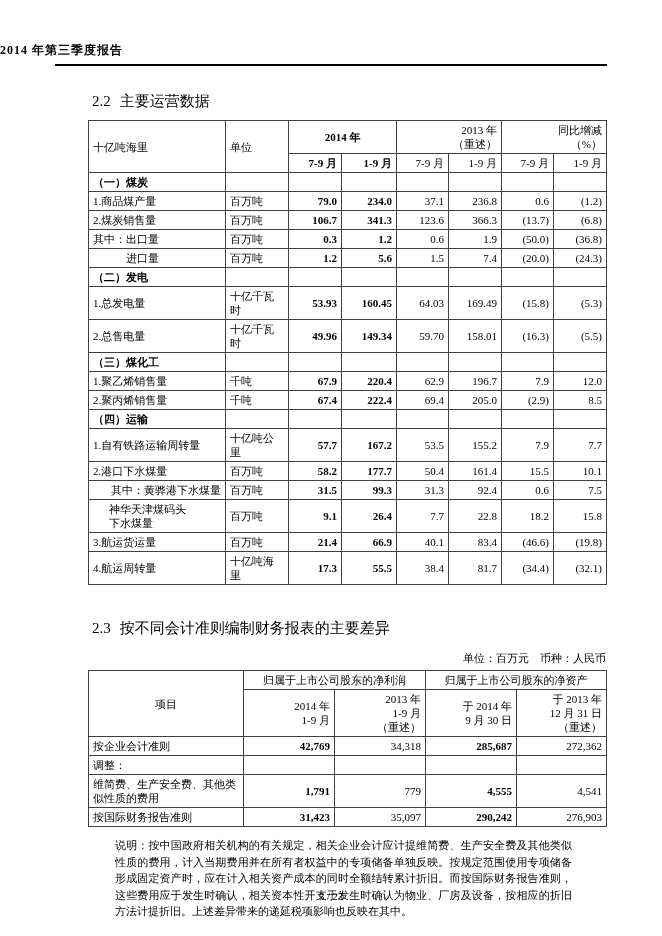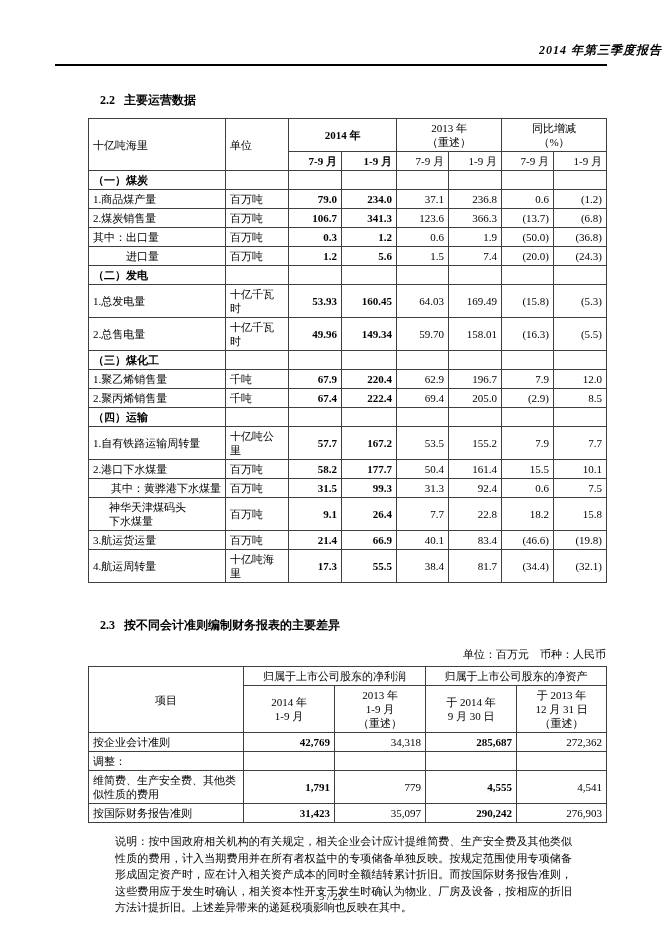--- a/index.html
+++ b/index.html
@@ -2,32 +2,32 @@
 <html><head>
 <meta charset="utf-8">
 <style>
   html,body{margin:0;padding:0;}
   body{
     width:662px;height:936px;background:#ffffff;color:#000;
     font-family:"Liberation Serif","DejaVu Serif",serif;
     position:relative;overflow:hidden;
   }
   .doc-header{padding-top:42px;}
-  .doc-title{text-align:right;font-size:12px;font-weight:bold;letter-spacing:1px;font-style:italic;}
+  .doc-title{text-align:left;font-size:12px;font-weight:bold;letter-spacing:1px;}
   .header-rule{width:552px;margin:5px auto 0;border-bottom:2px solid #000;}
   .content{width:518px;margin:0 0 0 88px;}
-  .sec-heading{font-size:12px;font-weight:bold;margin:26px 0 9px 12px;}
+  .sec-heading{font-size:15px;font-weight:normal;margin:26px 0 9px 4px;}
   .sec-gap{margin-left:9px;}
   table{border-collapse:collapse;table-layout:fixed;width:518px;font-size:11px;}
   td,th{border:1px solid #3f3f3f;padding:2px 4px;vertical-align:middle;line-height:14px;overflow:hidden;}
   th{font-weight:normal;text-align:center;}
   .lbl{text-align:left;white-space:pre-line;}
   .num{text-align:right;}
   .b{font-weight:bold;}
-  .pre{white-space:pre-line;}
+  .pre{white-space:pre-line;text-align:right;}
   .period{text-align:right;}
   .section-lbl{font-weight:bold;}
   .unit-note{text-align:right;font-size:11px;margin:13px 0 4px 0;}
   .note{margin:10px 0 0 27px;width:457px;font-size:11px;line-height:16.5px;text-align:justify;}
   .page-footer{position:absolute;left:0;bottom:34px;width:662px;text-align:center;font-size:10.5px;}
 </style>
 </head>
 <body>
 
 <div class="page">

